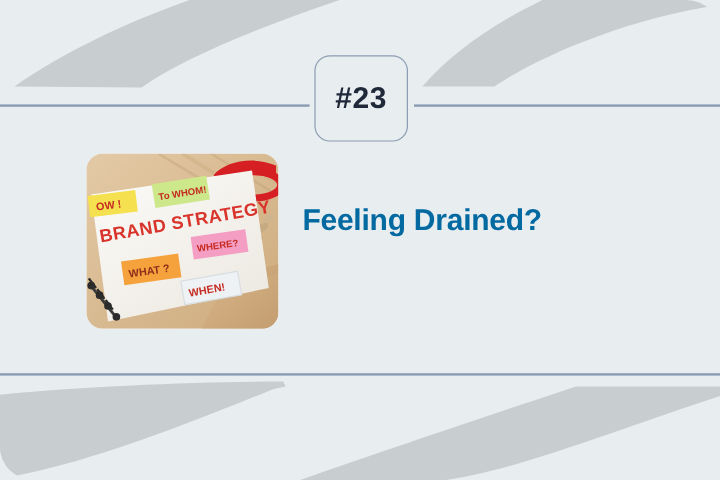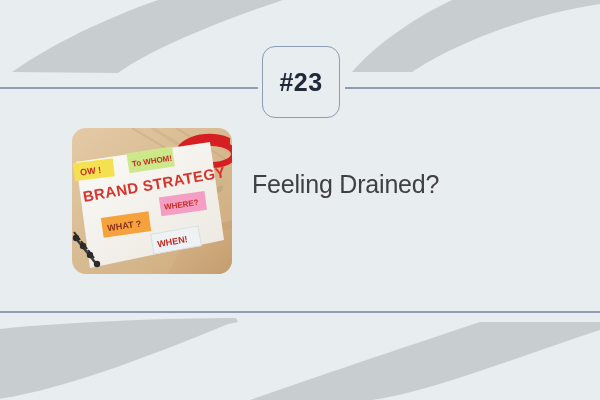--- a/index.html
+++ b/index.html
@@ -15,20 +15,21 @@
     background: #e8edef;
     position: relative;
   }
 
   #canvas {
     position: relative;
     width: 600px;
     height: 400px;
     background: #e8edef;
     overflow: hidden;
+    border-radius: 28px;
   }
 
   
   .deco-layer {
     position: absolute;
     inset: 0;
     width: 600px;
     height: 400px;
     pointer-events: none;
   }
@@ -80,22 +81,22 @@
 
   
   .headline {
     position: absolute;
     left: 252px;
     top: 168px;
     width: 320px;
   }
   .headline-line {
     font-size: 25px;
-    font-weight: 400;
-    color: #404040;
+    font-weight: 700;
+    color: #0369a1;
     line-height: 1.32;
     letter-spacing: -0.2px;
     white-space: nowrap;
   }
 </style>
 </head>
 <body>
 
 <div id="canvas">
 

